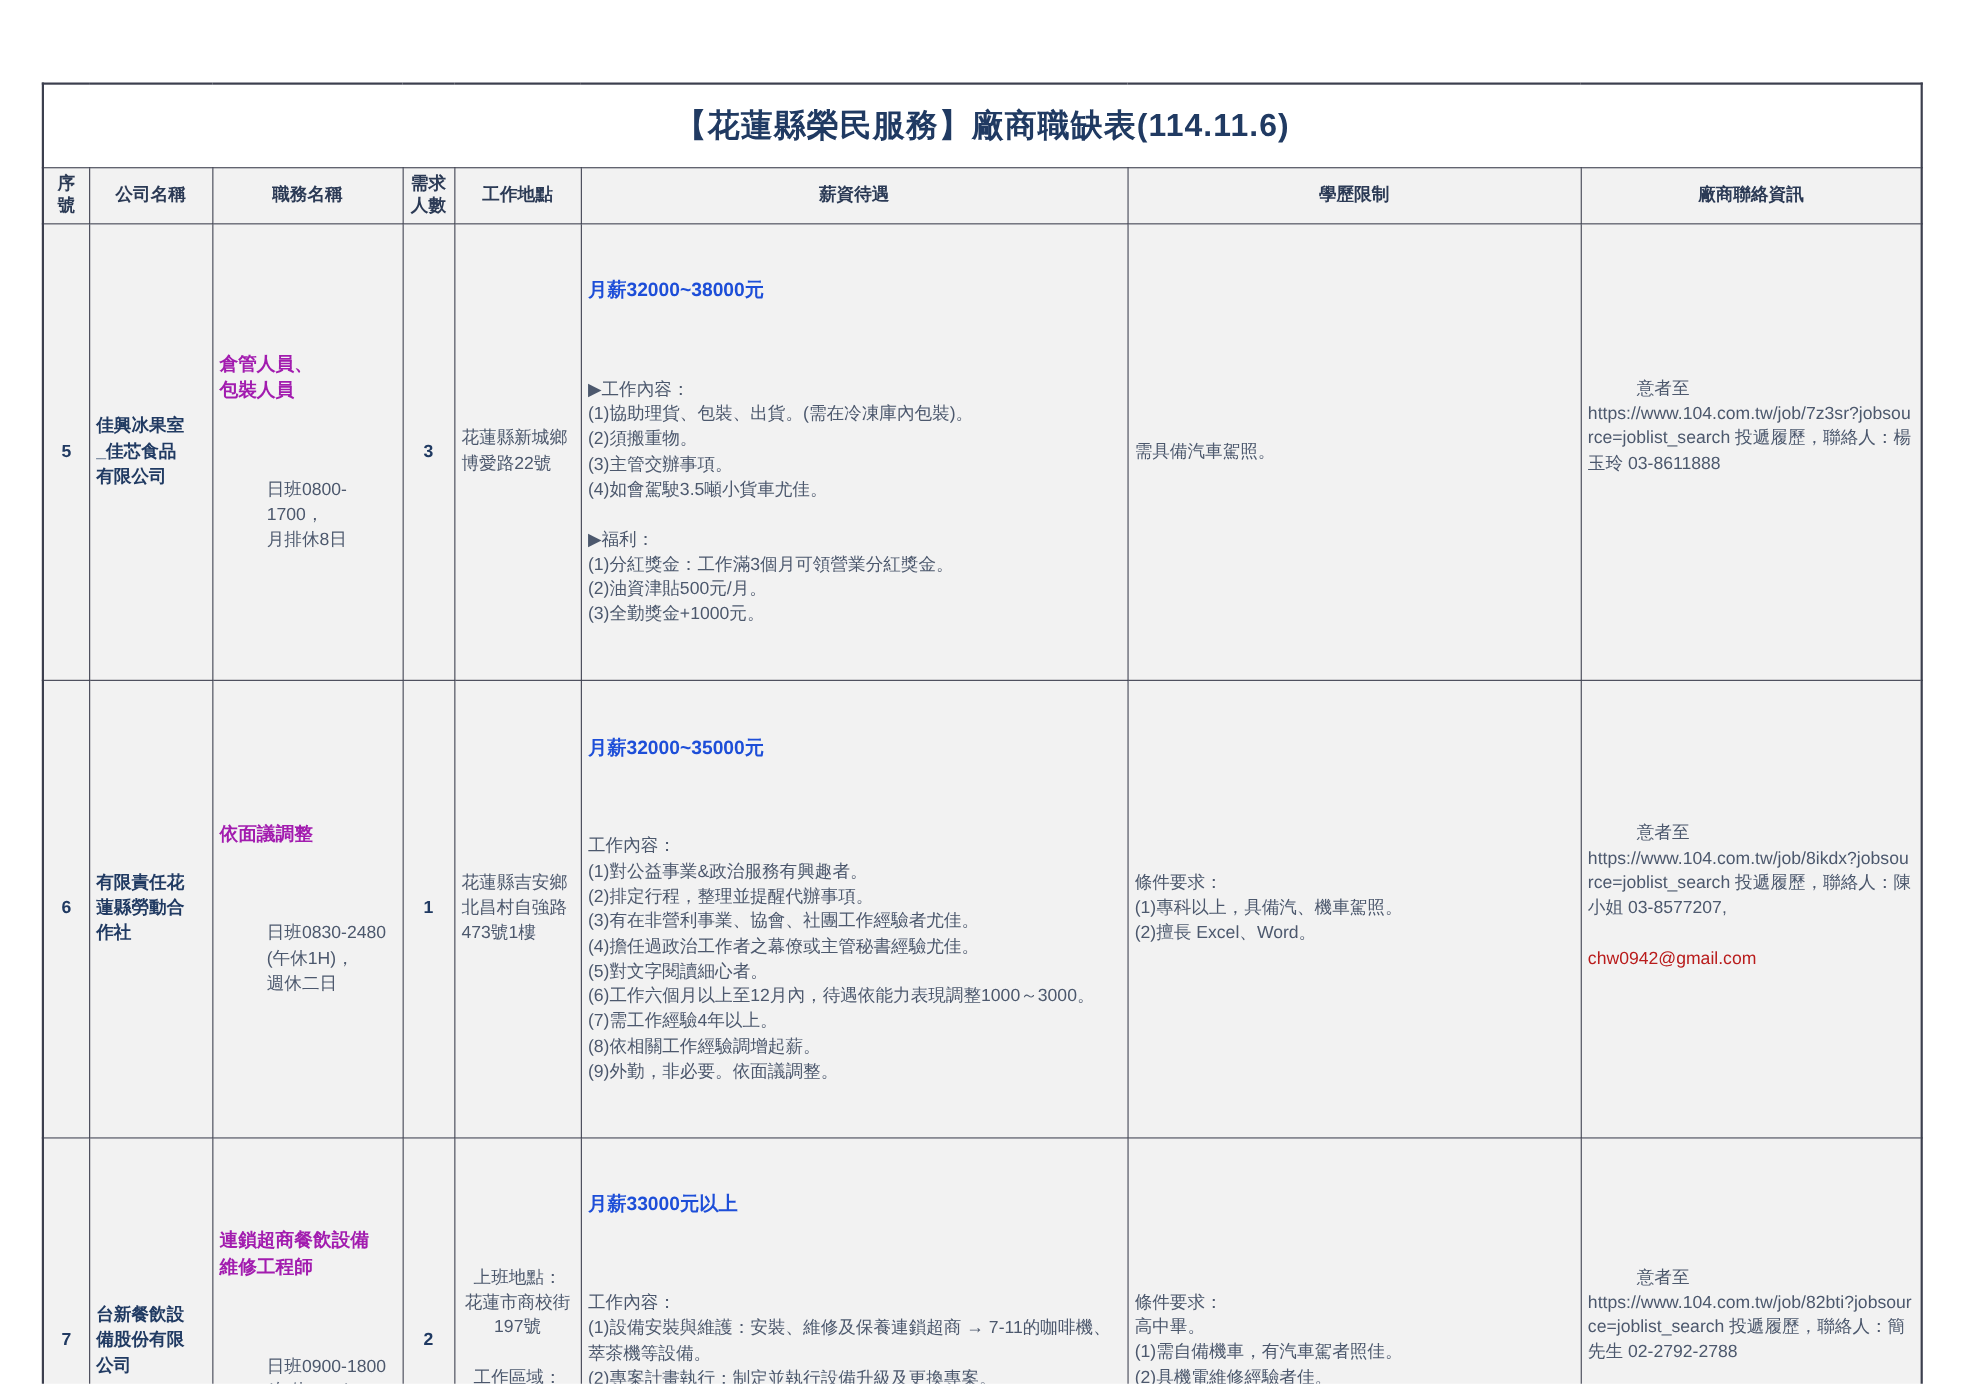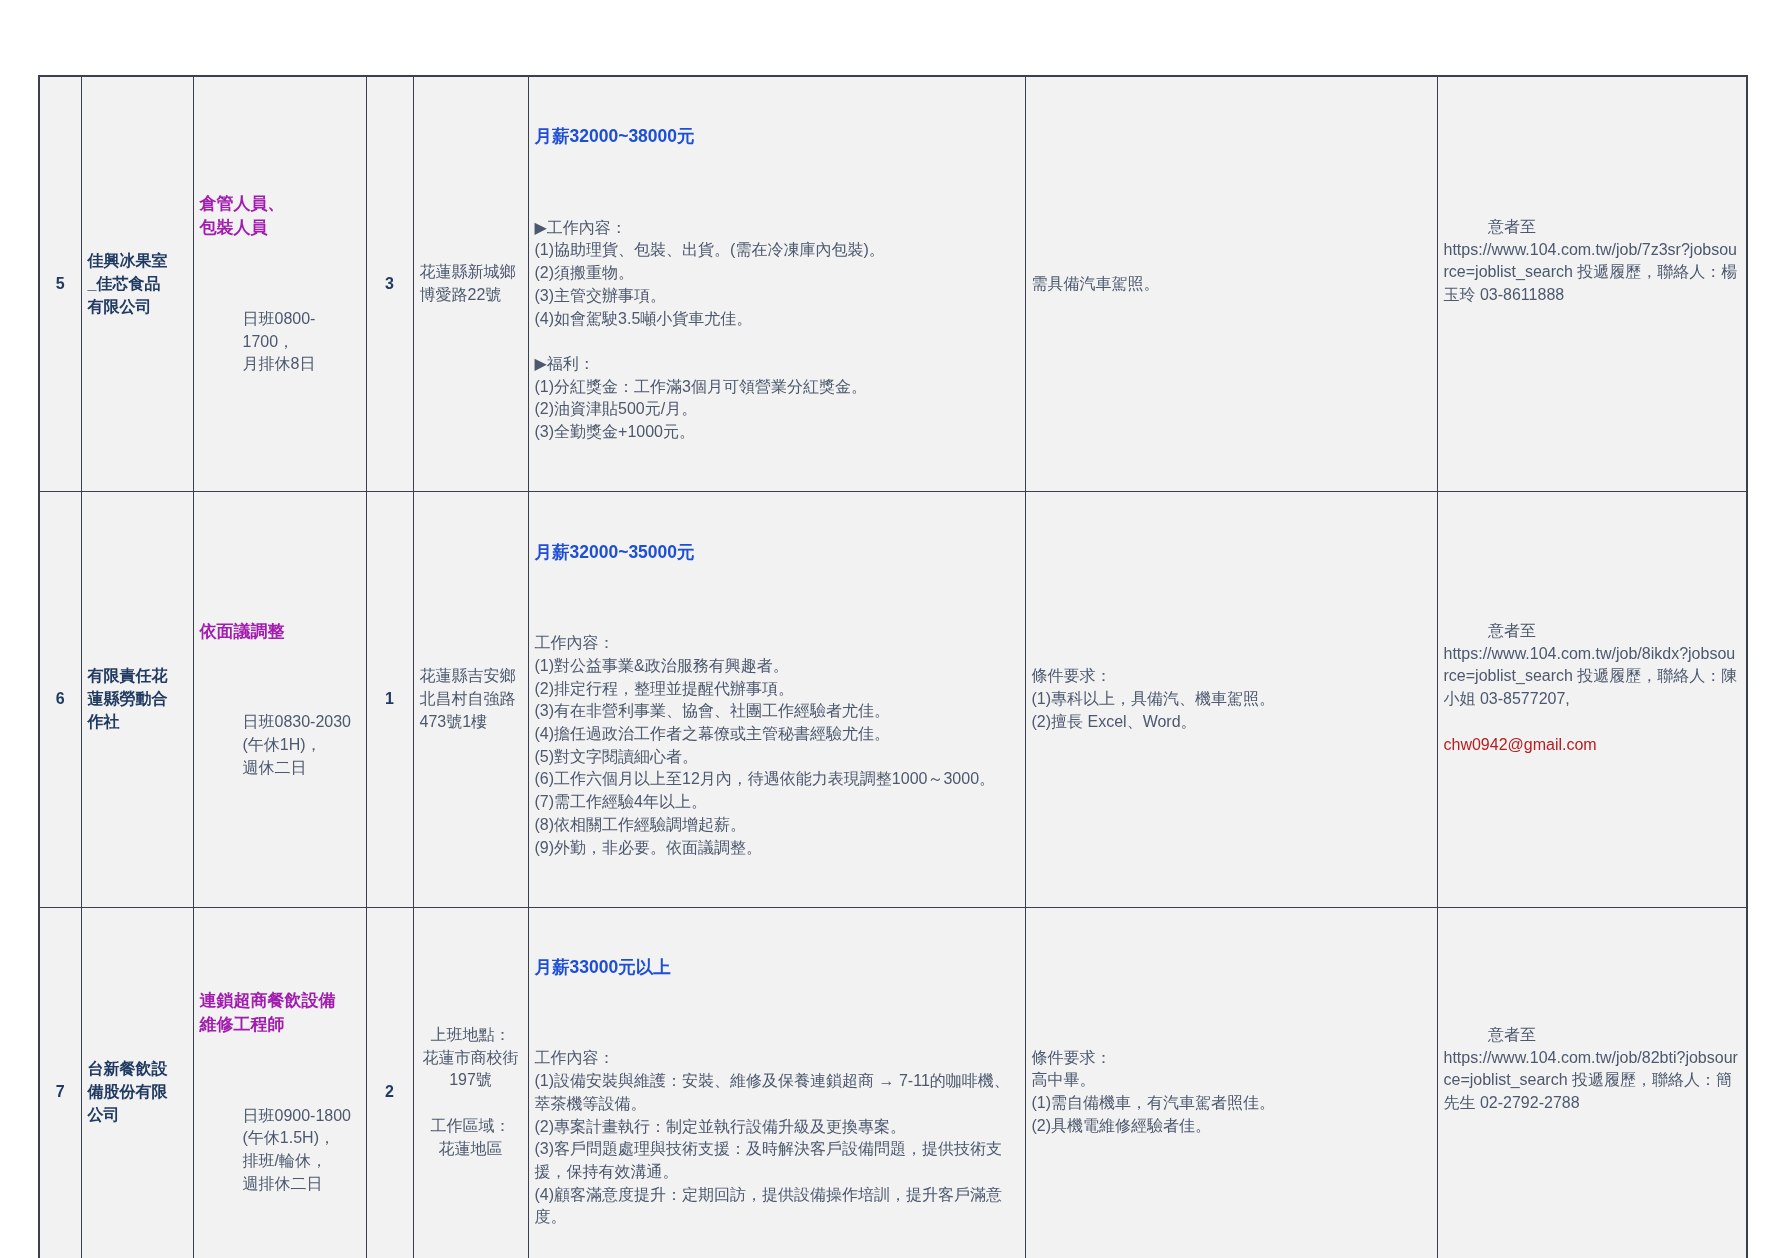--- a/index.html
+++ b/index.html
@@ -59,20 +59,33 @@
       <col style="width:42px">
         <col style="width:112px">
         <col style="width:173px">
         <col style="width:47px">
       <col style="width:115px">
         <col style="width:497px">
         <col style="width:412px">
         <col style="width:310px">
     </colgroup>
     <thead>
+      <tr class="title-row">
+        <th colspan="8">【花蓮縣榮民服務】廠商職缺表(114.11.6)</th>
+      </tr>
+      <tr class="header-row">
+        <th>序號</th>
+        <th>公司名稱</th>
+        <th>職務名稱</th>
+        <th>需求人數</th>
+        <th>工作地點</th>
+        <th>薪資待遇</th>
+        <th>學歷限制</th>
+        <th>廠商聯絡資訊</th>
+      </tr>
     </thead>
     <tbody>
       <tr class="data-row r5">
         <td class="c-no">5</td>
         <td class="c-company">佳興冰果室
 _佳芯食品
 有限公司</td>
         <td class="c-job">
           <div class="job-title">倉管人員、
 包裝人員</div>
@@ -102,21 +115,21 @@
           <span class="email"></span>
         </td>
       </tr>
       <tr class="data-row r6">
         <td class="c-no">6</td>
         <td class="c-company">有限責任花
 蓮縣勞動合
 作社</td>
         <td class="c-job">
           <div class="job-title">依面議調整</div>
-          <div class="job-schedule">日班0830-2030
+          <div class="job-schedule">日班0830-2480
 (午休1H)，
 週休二日</div>
         </td>
         <td class="c-count">1</td>
         <td class="c-loc">花蓮縣吉安鄉
 北昌村自強路
 473號1樓</td>
         <td class="c-salary">
           <div class="salary-head">月薪32000~35000元</div>
           <div class="salary-body">工作內容：

